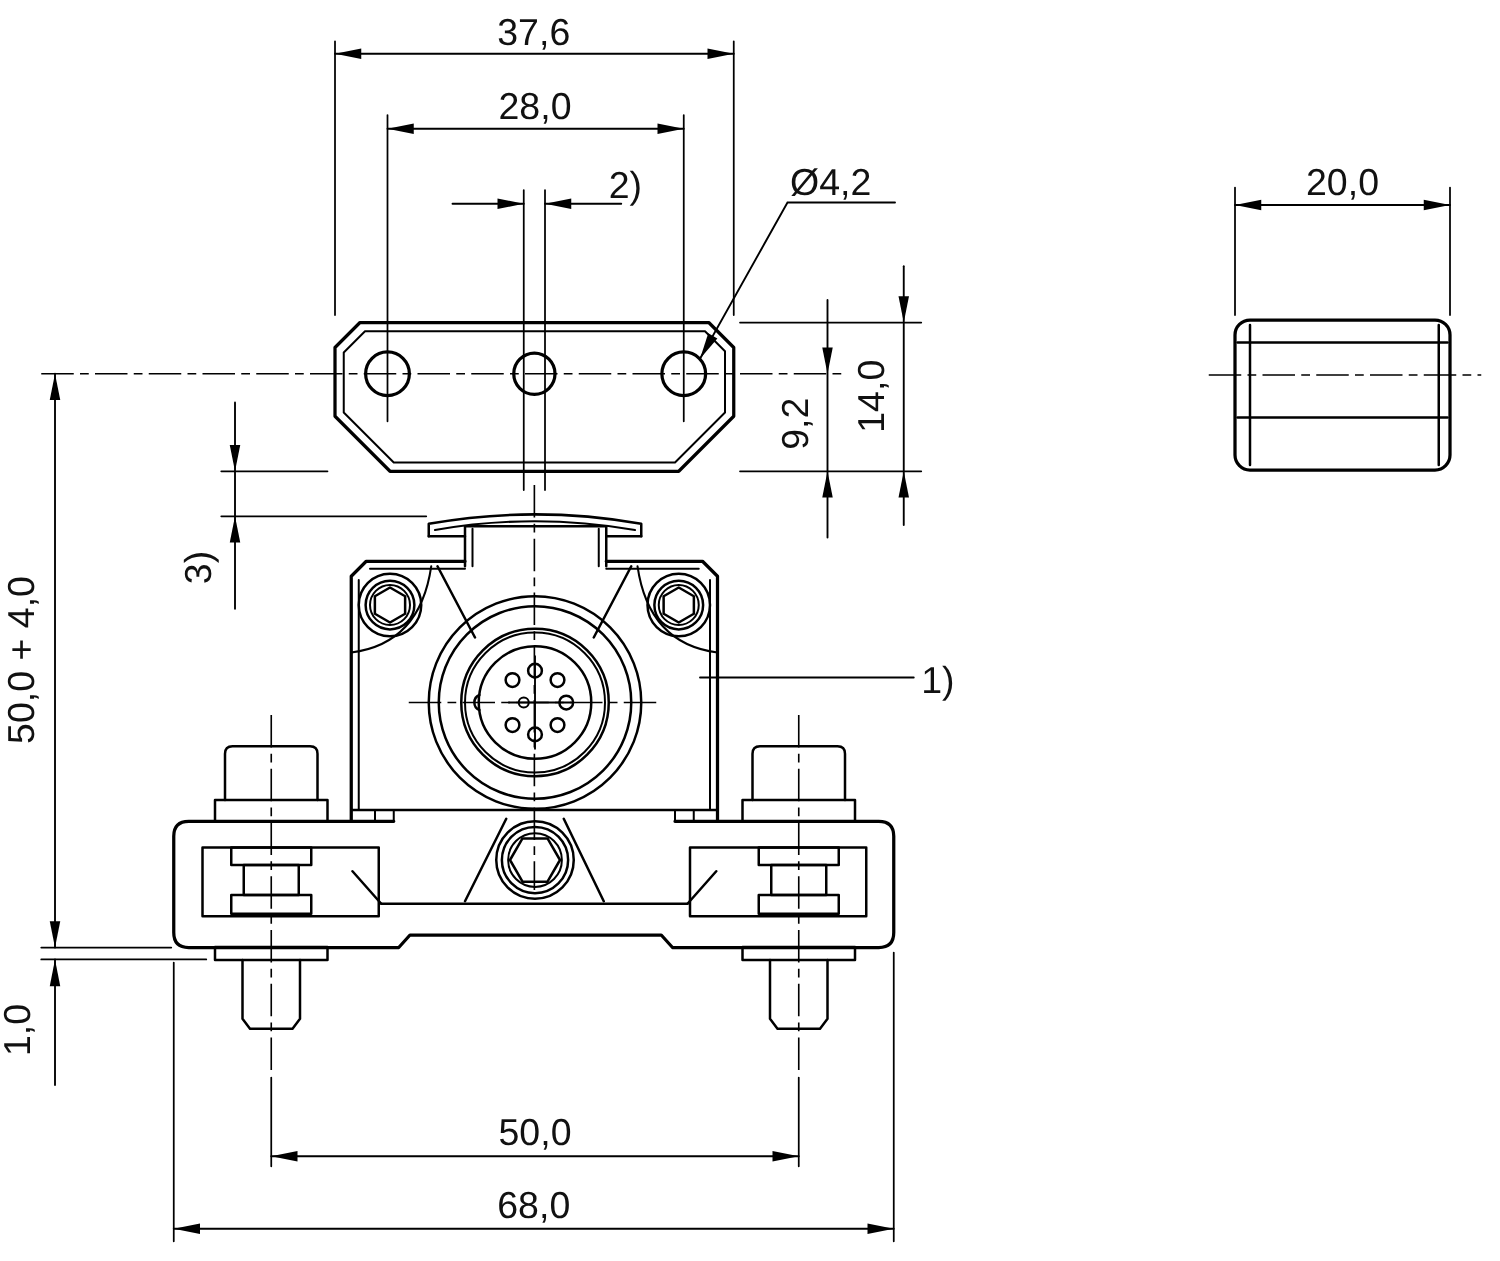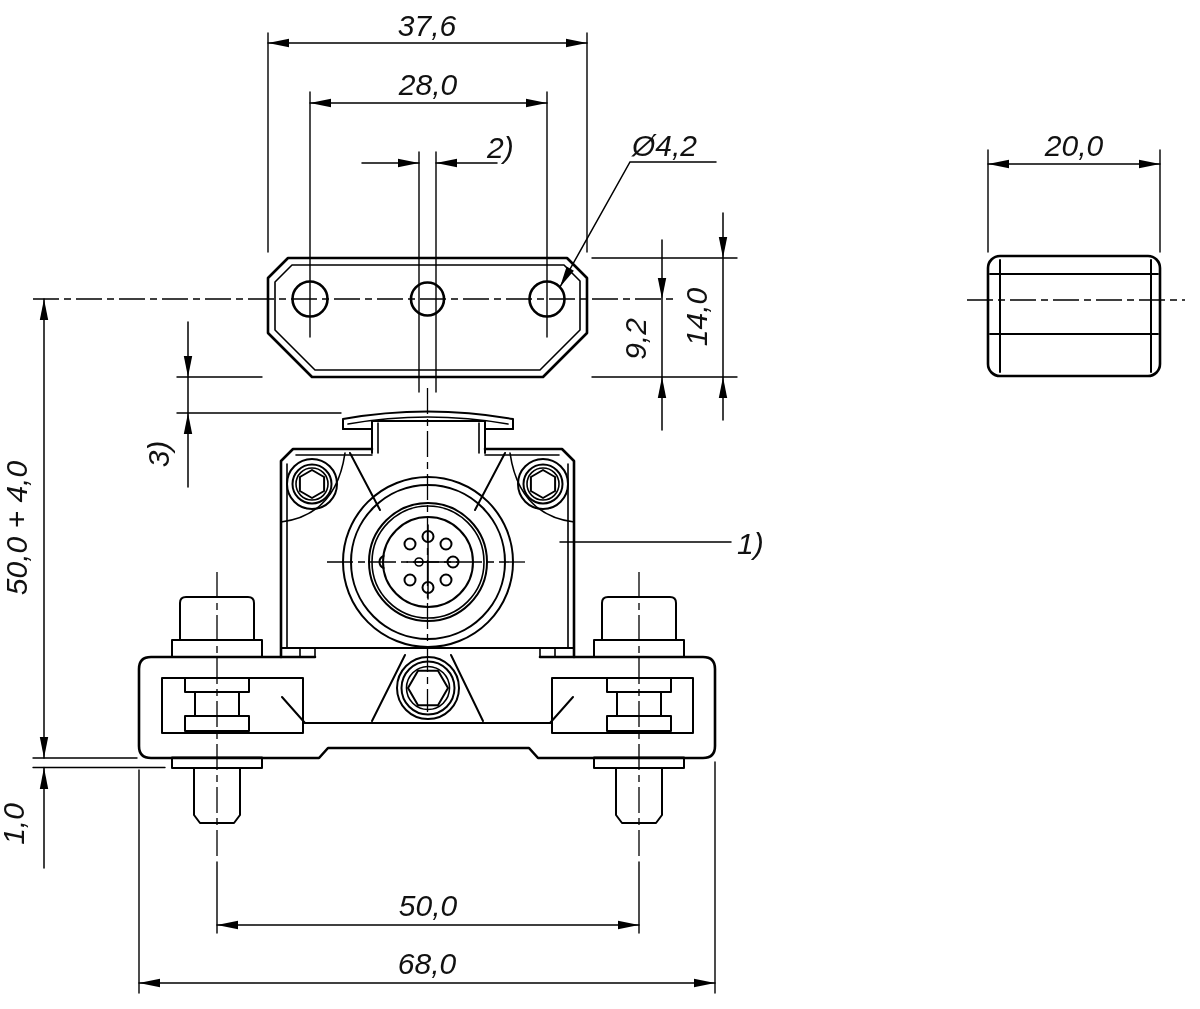--- a/index.html
+++ b/index.html
@@ -1,16 +1,16 @@
 <!DOCTYPE html>
 <html><head>
 <meta charset="utf-8">
 <style>
   html,body{margin:0;padding:0;background:#ffffff;}
-  .wrap{width:1200px;height:1009px;position:relative;background:#ffffff;overflow:hidden;font-style:italic;}
+  .wrap{width:1200px;height:1009px;position:relative;background:#ffffff;overflow:hidden;}
   svg{display:block;}
   svg text{font-family:"Liberation Sans","DejaVu Sans",sans-serif;font-size:30px;fill:#111111;}
   .o  {stroke:#000;stroke-width:2.6;fill:none;stroke-linejoin:round;stroke-linecap:round;}
   .m  {stroke:#000;stroke-width:2.0;fill:none;stroke-linejoin:round;stroke-linecap:round;}
   .i  {stroke:#000;stroke-width:1.6;fill:none;stroke-linejoin:round;stroke-linecap:round;}
   .d  {stroke:#000;stroke-width:1.5;fill:none;stroke-linecap:round;}
   .xl {stroke:#000;stroke-width:1.4;fill:none;stroke-linecap:round;}
   .cl {stroke:#000;stroke-width:1.3;fill:none;stroke-dasharray:26 5 7 5;}
   .ah {fill:#000;stroke:none;}
 </style>

